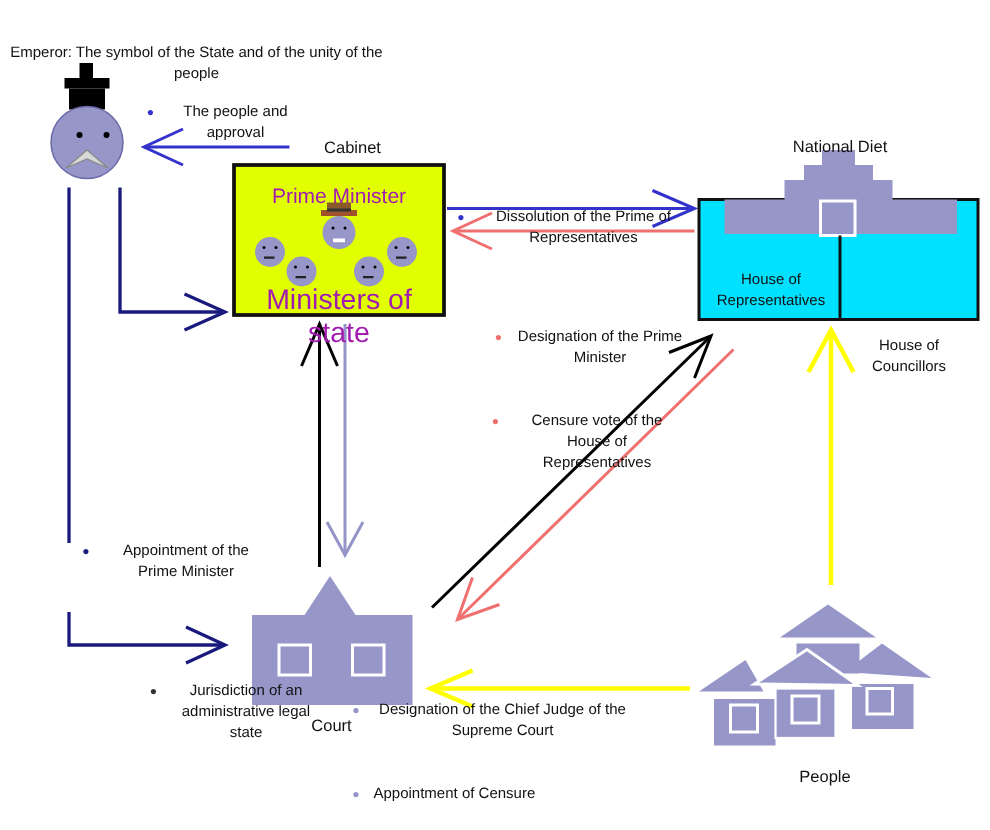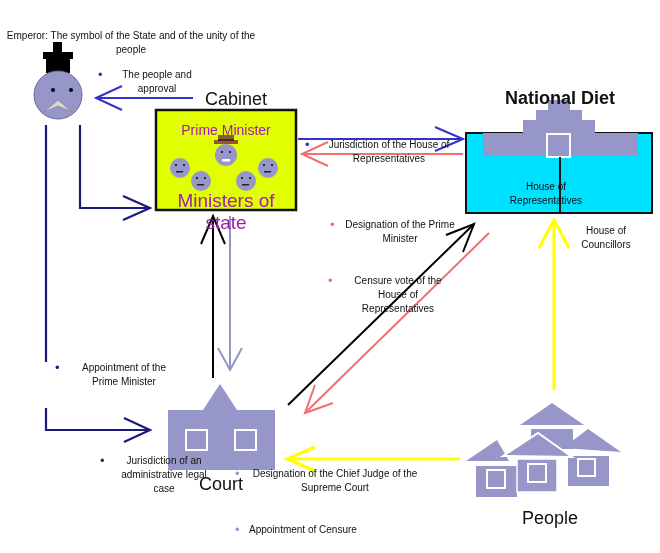--- a/index.html
+++ b/index.html
@@ -1,20 +1,20 @@
 <!DOCTYPE html>
 <html><head>
 <meta charset="utf-8">
 <style>
   html, body { margin:0; padding:0; background:#ffffff; }
   body { width:660px; height:553px; position:relative; overflow:hidden;
          font-family:"Liberation Sans", sans-serif; color:#111; }
   svg#diagram { position:absolute; left:0; top:0; }
   .lbl { position:absolute; font-size:10px; line-height:14px; text-align:center; color:#111; }
-  .lbl.big { font-size:18px; line-height:16px; }
+  .lbl.big { font-size:11px; line-height:16px; }
   .bul { position:relative; padding-left:14px; }
   .bul::before { content:"•"; position:absolute; left:0; top:0; color:var(--bc,#333); font-size:13px; }
   .pm-title { position:absolute; font-size:14px; text-align:center; color:#a21caf; }
 </style>
 </head>
 <body>
 
 <svg id="diagram" width="660" height="553" viewBox="0 0 660 553">
 
   <g>
@@ -142,28 +142,28 @@
     <rect x="528" y="464" width="18" height="18" fill="#9696c8" stroke="#fff" stroke-width="2"></rect>
   </g>
 </svg>
 
 <div class="lbl" style="left:4px;top:29px;width:254px;">Emperor: The symbol of the State and of the unity of the people</div>
 <div class="lbl bul" style="left:98px;top:68px;width:90px;--bc:#3333cc;">The people and approval</div>
 <div class="lbl big" style="left:205px;top:91px;width:60px;">Cabinet</div>
 <div class="pm-title" style="left:156px;top:122px;width:140px;">Prime Minister</div>
 <div class="pm-title" style="left:156px;top:190px;width:140px;font-size:19px;">Ministers of state</div>
 
-<div class="lbl bul" style="left:305px;top:110px;width:140px;--bc:#3333cc;">Jurisdiction of the House of Representatives</div>
+<div class="lbl bul" style="left:305px;top:110px;width:140px;--bc:#3333cc;">Dissolution of the Prime of Representatives</div>
 <div class="lbl bul" style="left:330px;top:162px;width:112px;--bc:#f07070;">Designation of the Prime Minister</div>
 <div class="lbl bul" style="left:328px;top:190px;width:112px;--bc:#f07070;">Censure vote of the House of Representatives</div>
 
-<div class="lbl big" style="left:500px;top:90px;width:120px;font-weight:bold;">National Diet</div>
-<div class="lbl" style="left:468px;top:180px;width:92px;padding-left:32px;">House of Representatives</div>
+<div class="lbl big" style="left:500px;top:90px;width:120px;">National Diet</div>
+<div class="lbl" style="left:468px;top:180px;width:92px;">House of Representatives</div>
 <div class="lbl" style="left:562px;top:180px;width:88px;margin-top:44px;">House of Councillors</div>
 
 <div class="lbl bul" style="left:55px;top:219px;width:110px;margin-top:16px;--bc:#1a1a7e;">Appointment of the Prime Minister</div>
-<div class="lbl bul" style="left:100px;top:284px;width:100px;--bc:#333;">Jurisdiction of an administrative legal case</div>
+<div class="lbl bul" style="left:100px;top:284px;width:100px;--bc:#333;">Jurisdiction of an administrative legal state</div>
 <div class="lbl bul" style="left:235px;top:255px;width:172px;--bc:#9494c8;">Designation of the Chief Judge of the Supreme Court</div>
 <div class="lbl bul" style="left:235px;top:283px;width:142px;text-align:left;--bc:#9494c8;">Appointment of Censure</div>
 <div class="lbl bul" style="left:280px;top:312px;width:110px;text-align:left;--bc:#333;">Judicial review</div>
 
 <div class="lbl big" style="left:196px;top:476px;width:50px;">Court</div>
 <div class="lbl big" style="left:520px;top:510px;width:60px;">People</div>
 
 </body></html>

